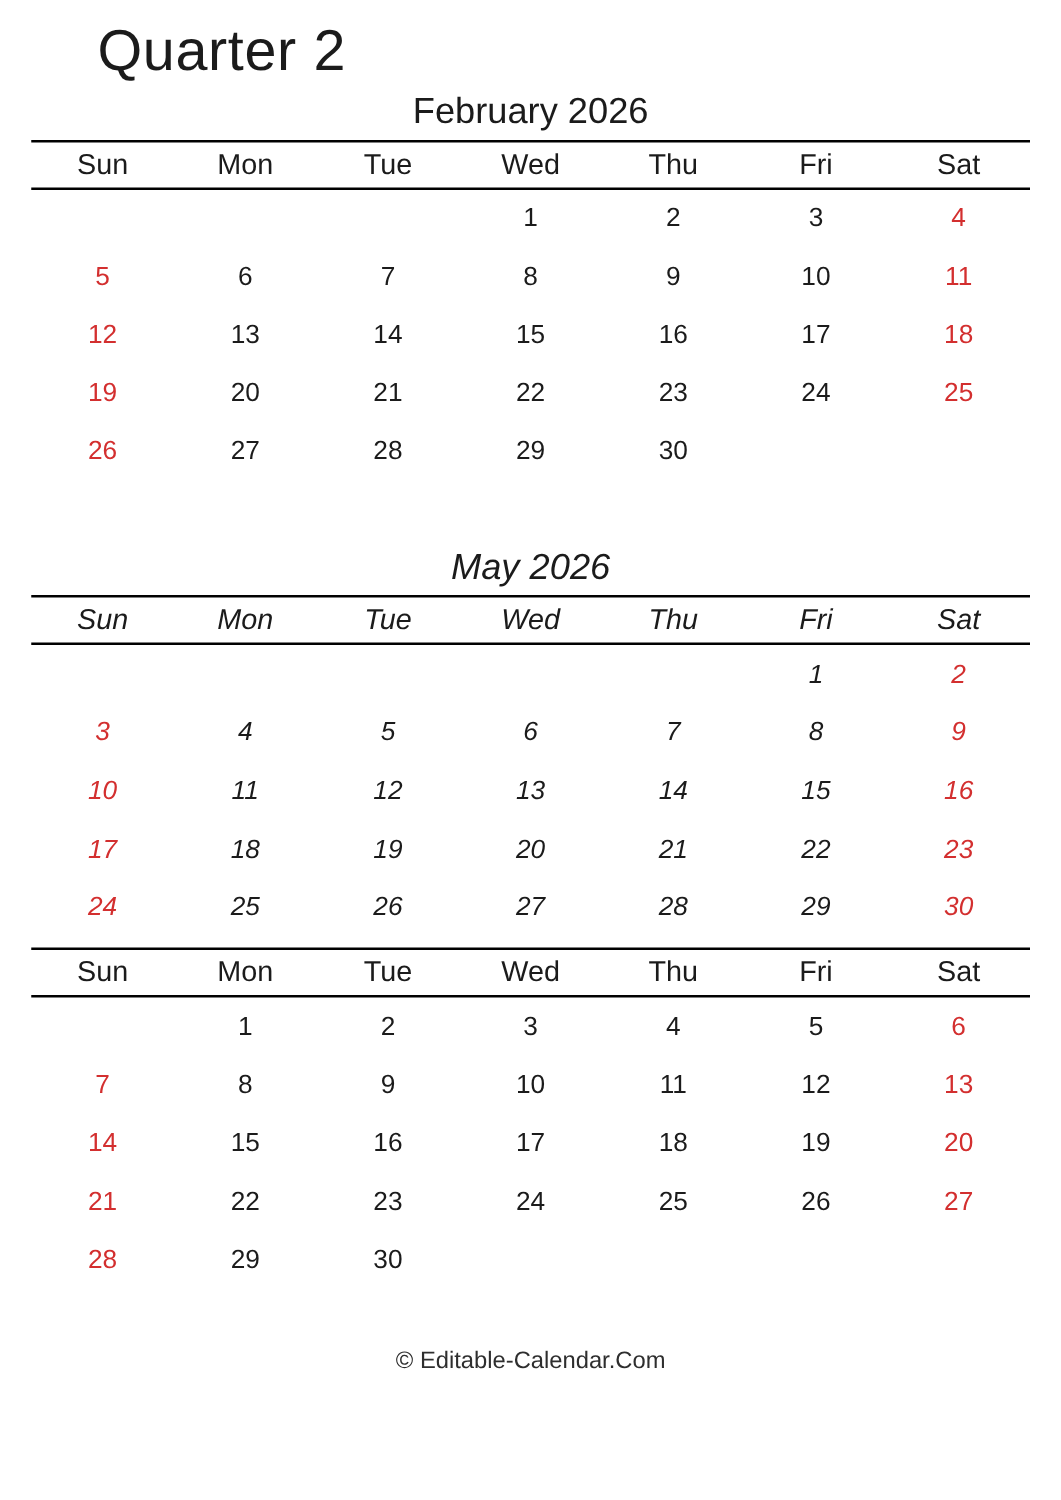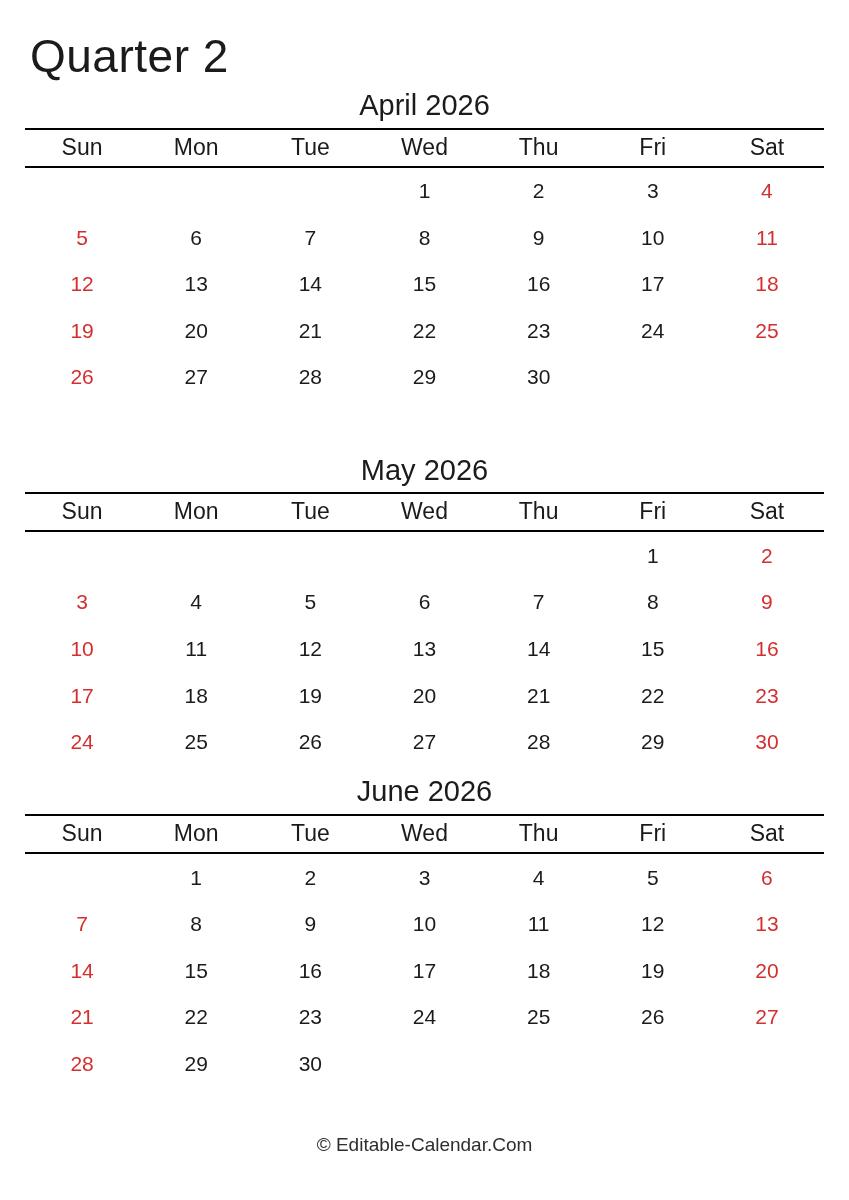--- a/index.html
+++ b/index.html
@@ -12,35 +12,36 @@
   body{
     background:#ffffff;
     font-family:"Liberation Sans","DejaVu Sans",sans-serif;
     color:var(--text-color);
     overflow:hidden;
   }
   .top-header{
     display:flex;
     justify-content:space-between;
     align-items:baseline;
-    padding:30px 26px 0 30px;
+    padding:14px 26px 0 30px;
+    margin-left:48px;
   }
   .quarter-title,.year-title{
     font-size:46px;
     line-height:1.15;
     font-weight:400;
     color:var(--text-color);
     letter-spacing:0.5px;
   }
   .months{
     padding:0 25px;
   }
   .month{display:block;}
   .month:nth-child(1){margin-top:5px;}
-  .month:nth-child(2){margin-top:52px;}
+  .month:nth-child(2){margin-top:52px;font-style:italic;}
   .month:nth-child(3){margin-top:9px;}
   .month-title{
     text-align:center;
     font-size:29px;
     font-weight:400;
     line-height:1.2;
     margin-bottom:5px;
     color:var(--text-color);
   }
   .weekday-row{
@@ -80,21 +81,21 @@
 </style>
 </head>
 <body>
 
 <header class="top-header">
   <div class="quarter-title">Quarter 2</div>
 </header>
 
 <main class="months">
     <section class="month">
-      <h2 class="month-title">April 2026</h2>
+      <h2 class="month-title">February 2026</h2>
       <div class="weekday-row">
         <div class="weekday-cell">Sun</div>
         <div class="weekday-cell">Mon</div>
         <div class="weekday-cell">Tue</div>
         <div class="weekday-cell">Wed</div>
         <div class="weekday-cell">Thu</div>
         <div class="weekday-cell">Fri</div>
         <div class="weekday-cell">Sat</div>
       </div>
       <div class="week-row">
@@ -194,21 +195,20 @@
         <div class="day-cell weekend">24</div>
         <div class="day-cell">25</div>
         <div class="day-cell">26</div>
         <div class="day-cell">27</div>
         <div class="day-cell">28</div>
         <div class="day-cell">29</div>
         <div class="day-cell weekend">30</div>
       </div>
     </section>
     <section class="month">
-      <h2 class="month-title">June 2026</h2>
       <div class="weekday-row">
         <div class="weekday-cell">Sun</div>
         <div class="weekday-cell">Mon</div>
         <div class="weekday-cell">Tue</div>
         <div class="weekday-cell">Wed</div>
         <div class="weekday-cell">Thu</div>
         <div class="weekday-cell">Fri</div>
         <div class="weekday-cell">Sat</div>
       </div>
       <div class="week-row">

